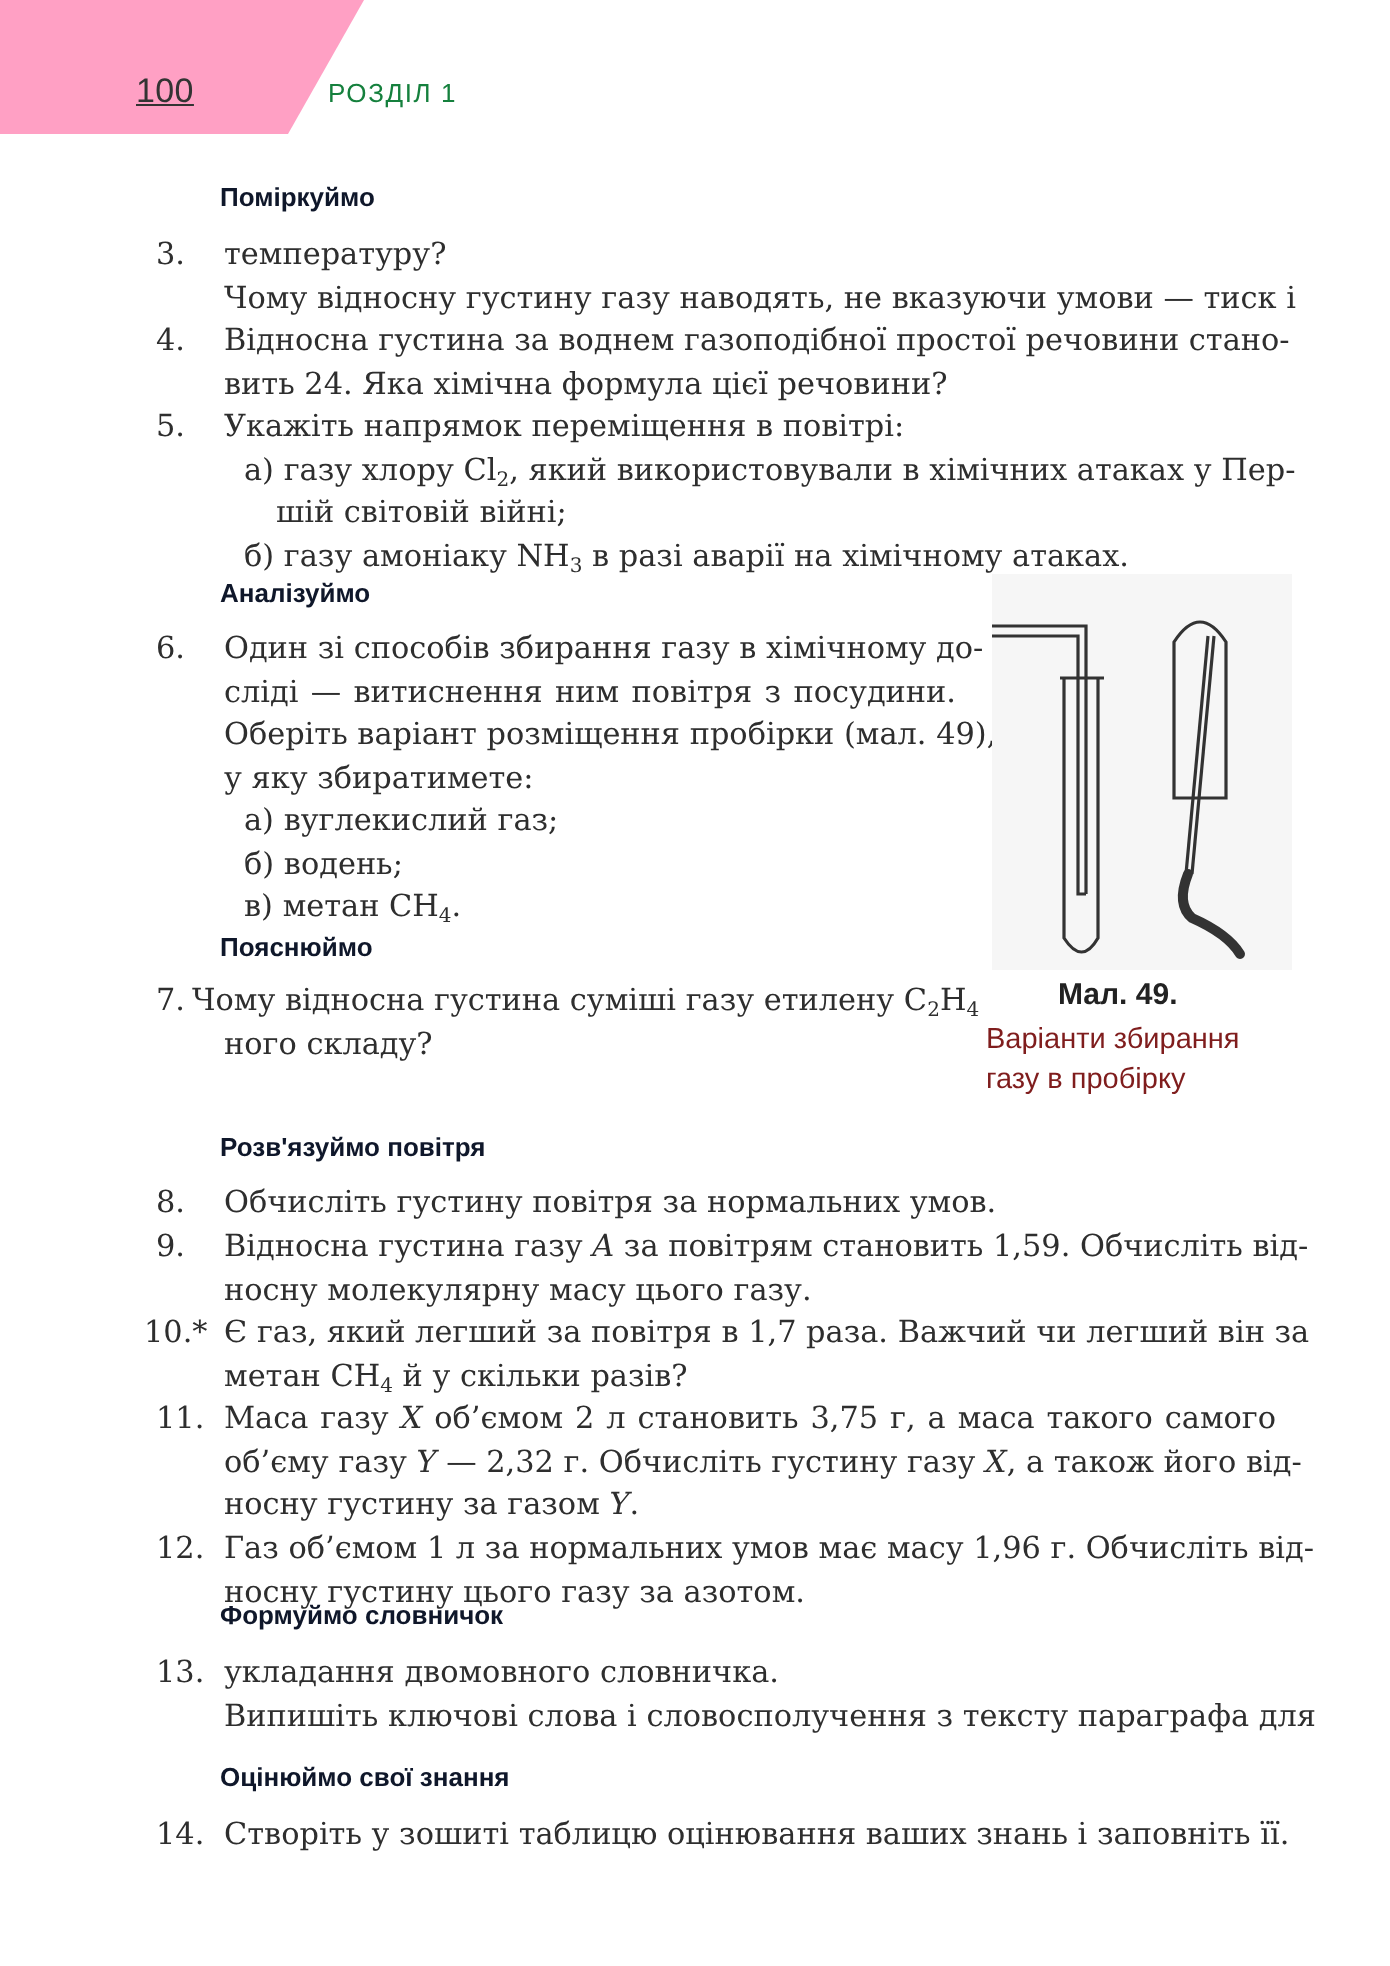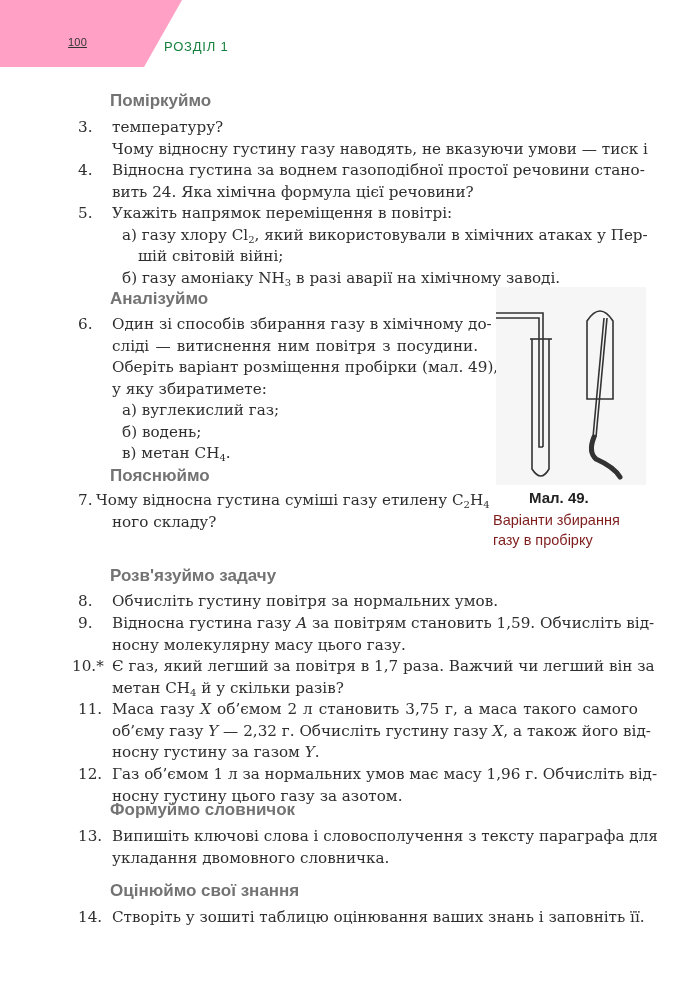--- a/index.html
+++ b/index.html
@@ -1,24 +1,24 @@
 <!DOCTYPE html>
 <html><head>
 <meta charset="utf-8">
 <style>
   html, body { margin:0; padding:0; background:#ffffff; }
   body { width:695px; height:983px; position:relative; overflow:hidden;
          font-family:"DejaVu Serif","Liberation Serif",serif; color:#2b2b2b; }
   .banner { position:absolute; left:0; top:0; width:182px; height:67px; }
   .page-num { position:absolute; left:68px; top:36px; font-family:"Liberation Sans",sans-serif;
-              font-size:11px; color:#333; letter-spacing:0.2px;text-decoration:underline; }
+              font-size:17px; color:#333; letter-spacing:0.2px;text-decoration:underline; }
   .chapter { position:absolute; left:164px; top:39px; font-family:"Liberation Sans",sans-serif;
              font-size:13px; color:#15803d; letter-spacing:0.8px; }
   .heading { position:absolute; left:110px; font-family:"Liberation Sans",sans-serif; font-weight:bold;
-             font-size:17px; color:#737373; }
+             font-size:13px; color:#0f172a; }
   .q { position:absolute; font-size:15.2px; line-height:21.5px; color:#2e2e2e; }
   .q .num { position:absolute; left:0; top:0; }
   .q .txt { position:absolute; left:0; top:0; }
   .line { white-space:nowrap; display:block; }
   .just { text-align:justify; text-align-last:justify; display:block; }
   sub { font-size:10px; vertical-align:-3px; line-height:0; }
   i.var { font-style:italic; }
   .fig { position:absolute; left:496px; top:287px; width:150px; height:198px; background:#f6f6f6; }
   .caption-title { position:absolute; left:493px; top:489px; font-family:"Liberation Sans",sans-serif;
                    font-weight:bold; font-size:15px; color:#222;margin-left:36px; }
@@ -56,21 +56,21 @@
   <span class="num">5.</span>
   <span class="txt" style="left:34px; width:526px">
     <span class="line">Укажіть напрямок переміщення в повітрі:</span>
     <span class="line" style="padding-left:10px">
       <span>а)</span>
       <span>газу хлору Cl</span><sub>2</sub><span>, який використовували в хімічних атаках у Пер-</span>
     </span>
     <span class="line" style="padding-left:26px">шій світовій війні;</span>
     <span class="line" style="padding-left:10px">
       <span>б)</span>
-      <span>газу амоніаку NH</span><sub>3</sub><span> в разі аварії на хімічному заводі.</span>
+      <span>газу амоніаку NH</span><sub>3</sub><span> в разі аварії на хімічному атаках.</span>
     </span>
   </span>
 </div>
 
 <div class="heading" style="top:289px">Аналізуймо</div>
 
 <div class="q" style="left:78px; top:314px; width:400px">
   <span class="num">6.</span>
   <span class="txt" style="left:34px; width:366px">
     <span class="line">Один зі способів збирання газу в хімічному до-</span>
@@ -112,21 +112,21 @@
 <div class="q" style="left:78px; top:490px; width:410px">
   <span class="num">7.</span>
   <span class="txt" style="left:18px; width:392px">
     <span class="line"><span>Чому відносна густина суміші газу етилену C</span><sub>2</sub><span>H</span><sub>4</sub></span>
   </span>
   <span class="txt" style="left:34px; top:21.5px; width:376px">
     <span class="line">ного складу?</span>
   </span>
 </div>
 
-<div class="heading" style="top:566px">Розв'язуймо задачу</div>
+<div class="heading" style="top:566px">Розв'язуймо повітря</div>
 
 <div class="q" style="left:78px; top:591px; width:560px">
   <span class="num">8.</span>
   <span class="txt" style="left:34px">
       <span class="line">Обчисліть густину повітря за нормальних умов.</span>
     </span>
 </div>
 
 <div class="q" style="left:78px; top:613px; width:560px">
   <span class="num">9.</span>
@@ -159,22 +159,22 @@
     <span class="line">Газ об’ємом 1 л за нормальних умов має масу 1,96 г. Обчисліть від-</span>
     <span class="line">носну густину цього газу за азотом.</span>
   </span>
 </div>
 
 <div class="heading" style="top:800px">Формуймо словничок</div>
 
 <div class="q" style="left:78px; top:826px; width:560px">
   <span class="num">13.</span>
   <span class="txt" style="left:34px; width:526px">
+    <span class="line">укладання двомовного словничка.</span>
     <span class="line">Випишіть ключові слова і словосполучення з тексту параграфа для</span>
-    <span class="line">укладання двомовного словничка.</span>
   </span>
 </div>
 
 <div class="heading" style="top:881px">Оцінюймо свої знання</div>
 
 <div class="q" style="left:78px; top:907px; width:560px">
   <span class="num">14.</span>
   <span class="txt" style="left:34px; width:526px">
     <span class="line">Створіть у зошиті таблицю оцінювання ваших знань і заповніть її.</span>
   </span>

